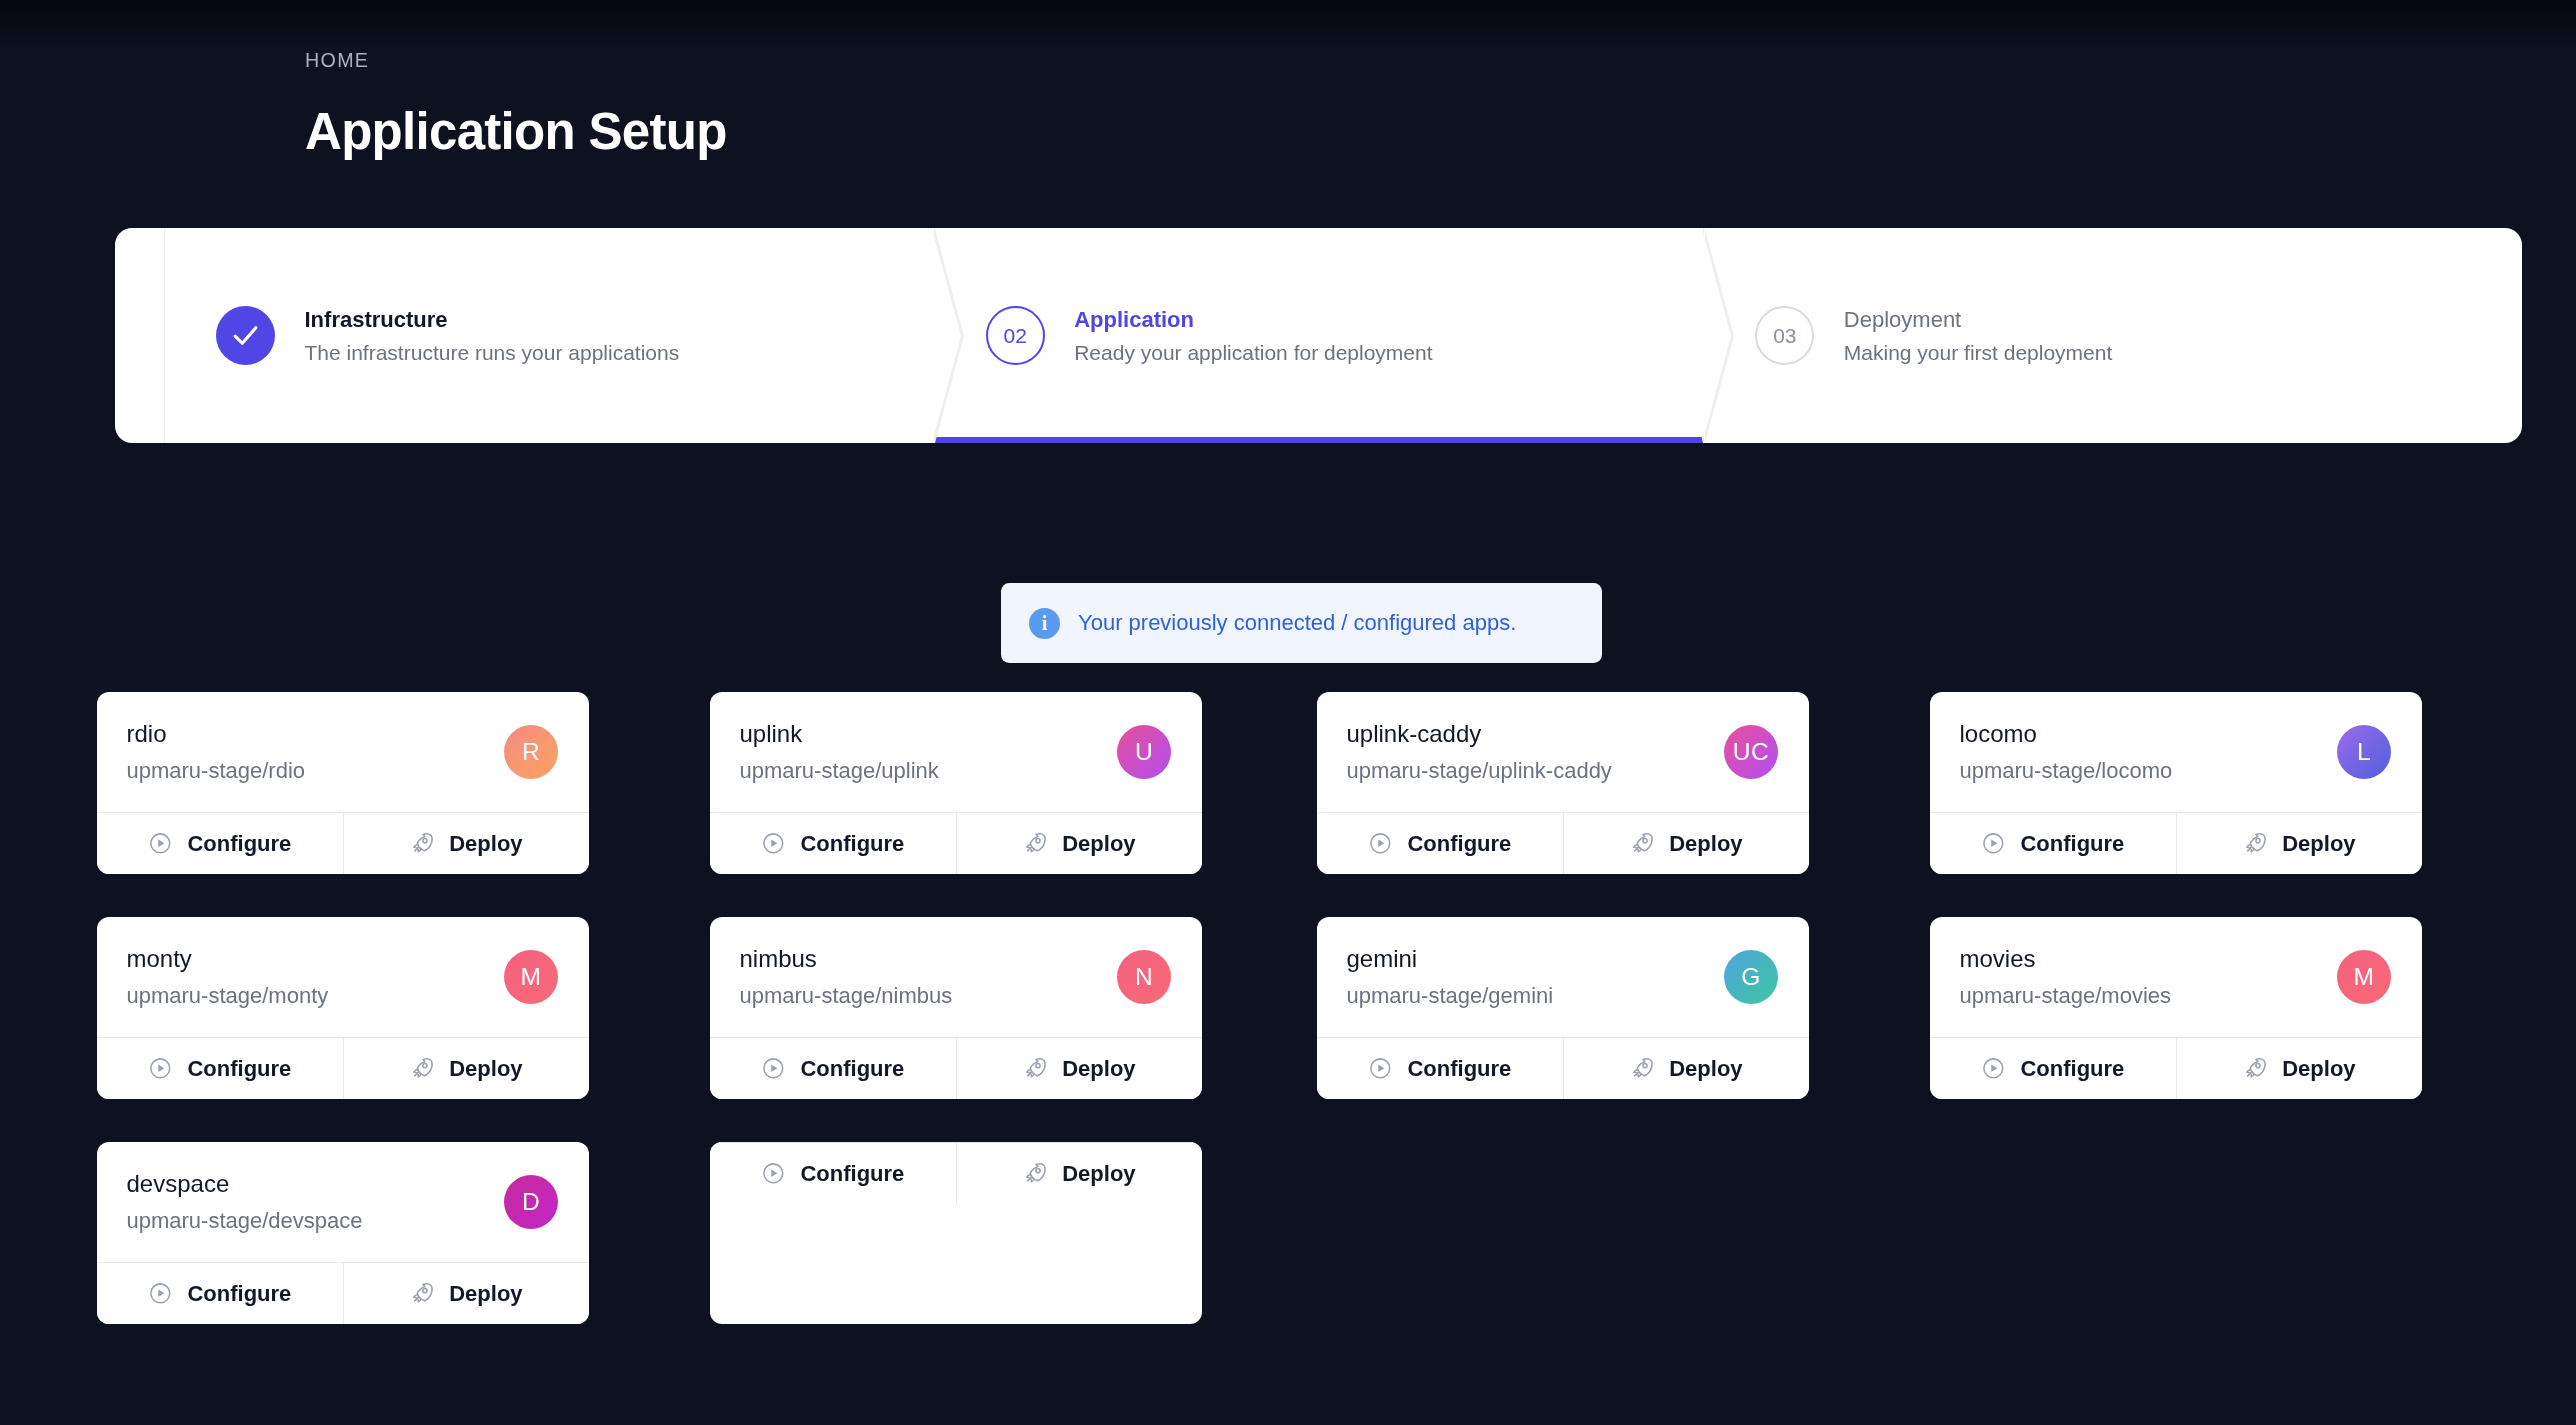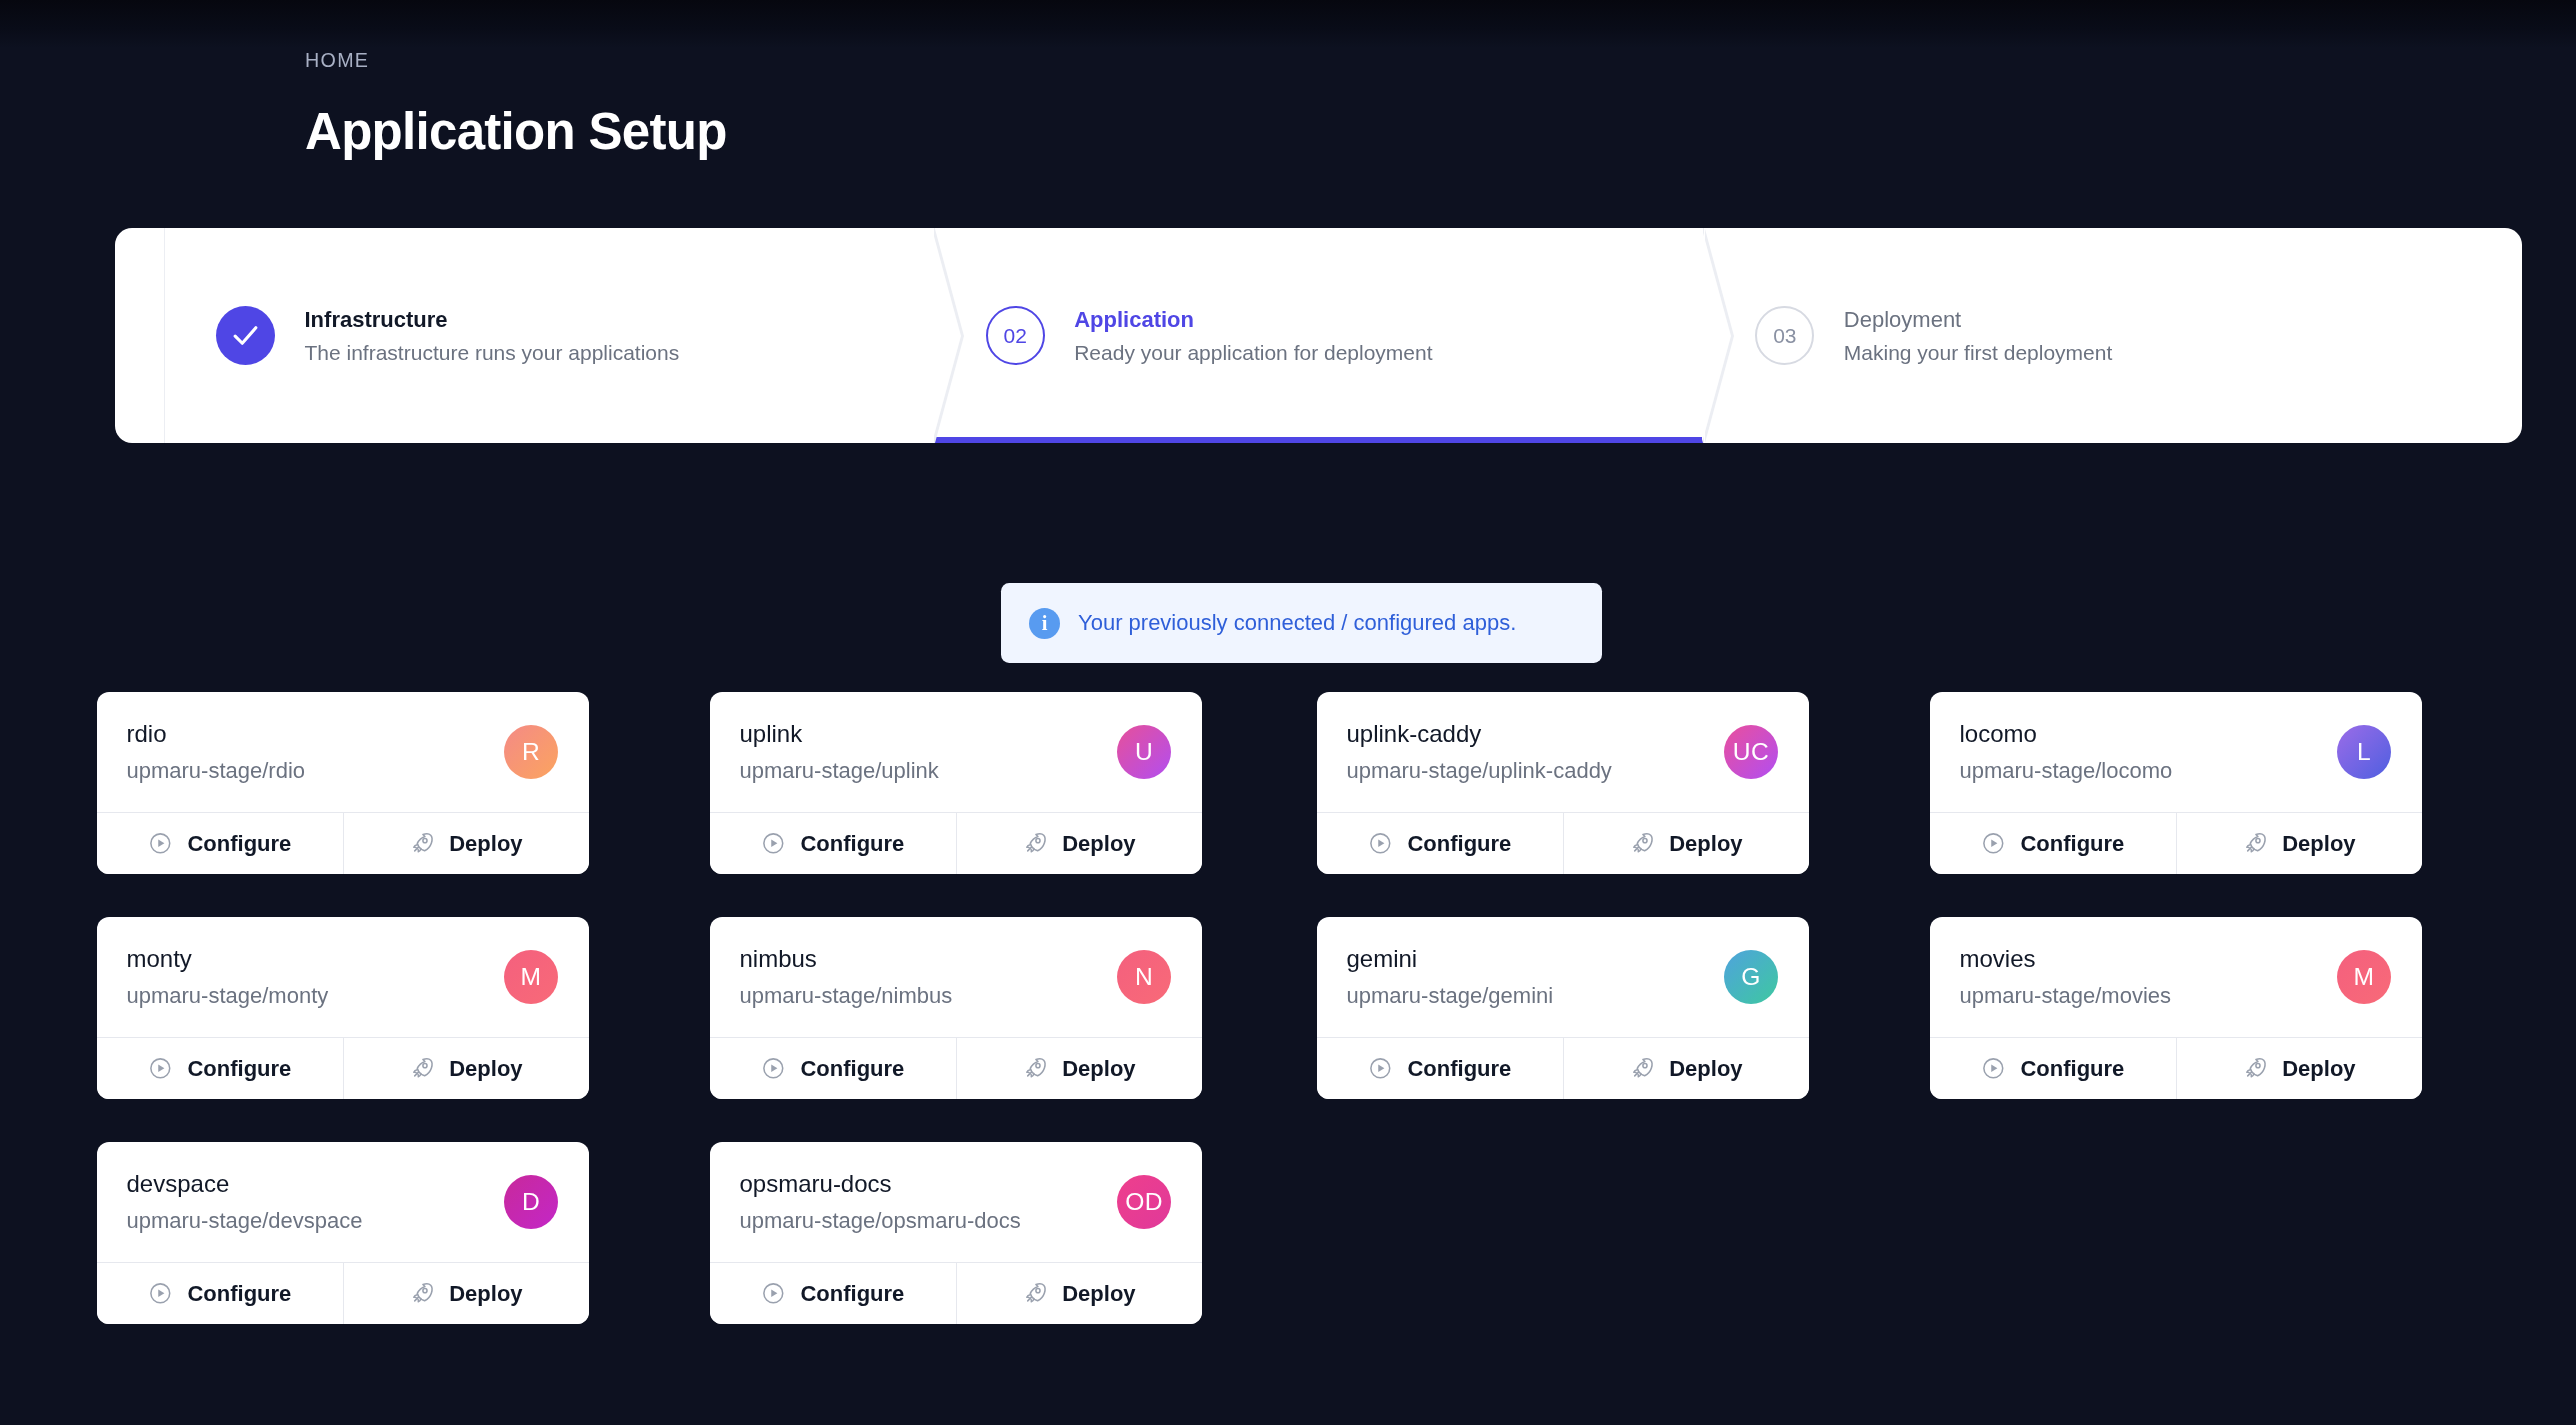--- a/index.html
+++ b/index.html
@@ -649,27 +649,20 @@
                   <path d="M8.5 15.5 4.6 19.4"></path>
                   <path d="M6.9 13.4c-1.6.2-2.7 1.1-3.2 2.5.9-.2 1.7-.1 2.3.3"></path>
                   <path d="M10.6 17.1c-.2 1.6-1.1 2.7-2.5 3.2.2-.9.1-1.7-.3-2.3"></path>
                 </svg>
               </span>
               <span>Deploy</span>
             </div>
           </div>
         </div>
         <div class="card" style="left: 710px; top: 0px;">
-          <div class="card-body">
-            <div class="card-info">
-              <div class="card-name">opsmaru-docs</div>
-              <div class="card-repo">upmaru-stage/opsmaru-docs</div>
-            </div>
-            <div class="avatar" style="background: linear-gradient(135deg, rgb(238, 63, 140) 0%, rgb(224, 57, 154) 100%);">OD</div>
-          </div>
           <div class="card-actions">
             <div class="card-action">
               <span class="ic">
                 <svg viewBox="0 0 24 24" fill="none" stroke="#9aa1ae" stroke-width="1.5">
                   <circle cx="12" cy="12" r="9.2"></circle>
                   <path d="M10 8.4 L16 12 L10 15.6 Z" fill="#9aa1ae" stroke="none"></path>
                 </svg>
               </span>
               <span>Configure</span>
             </div>

